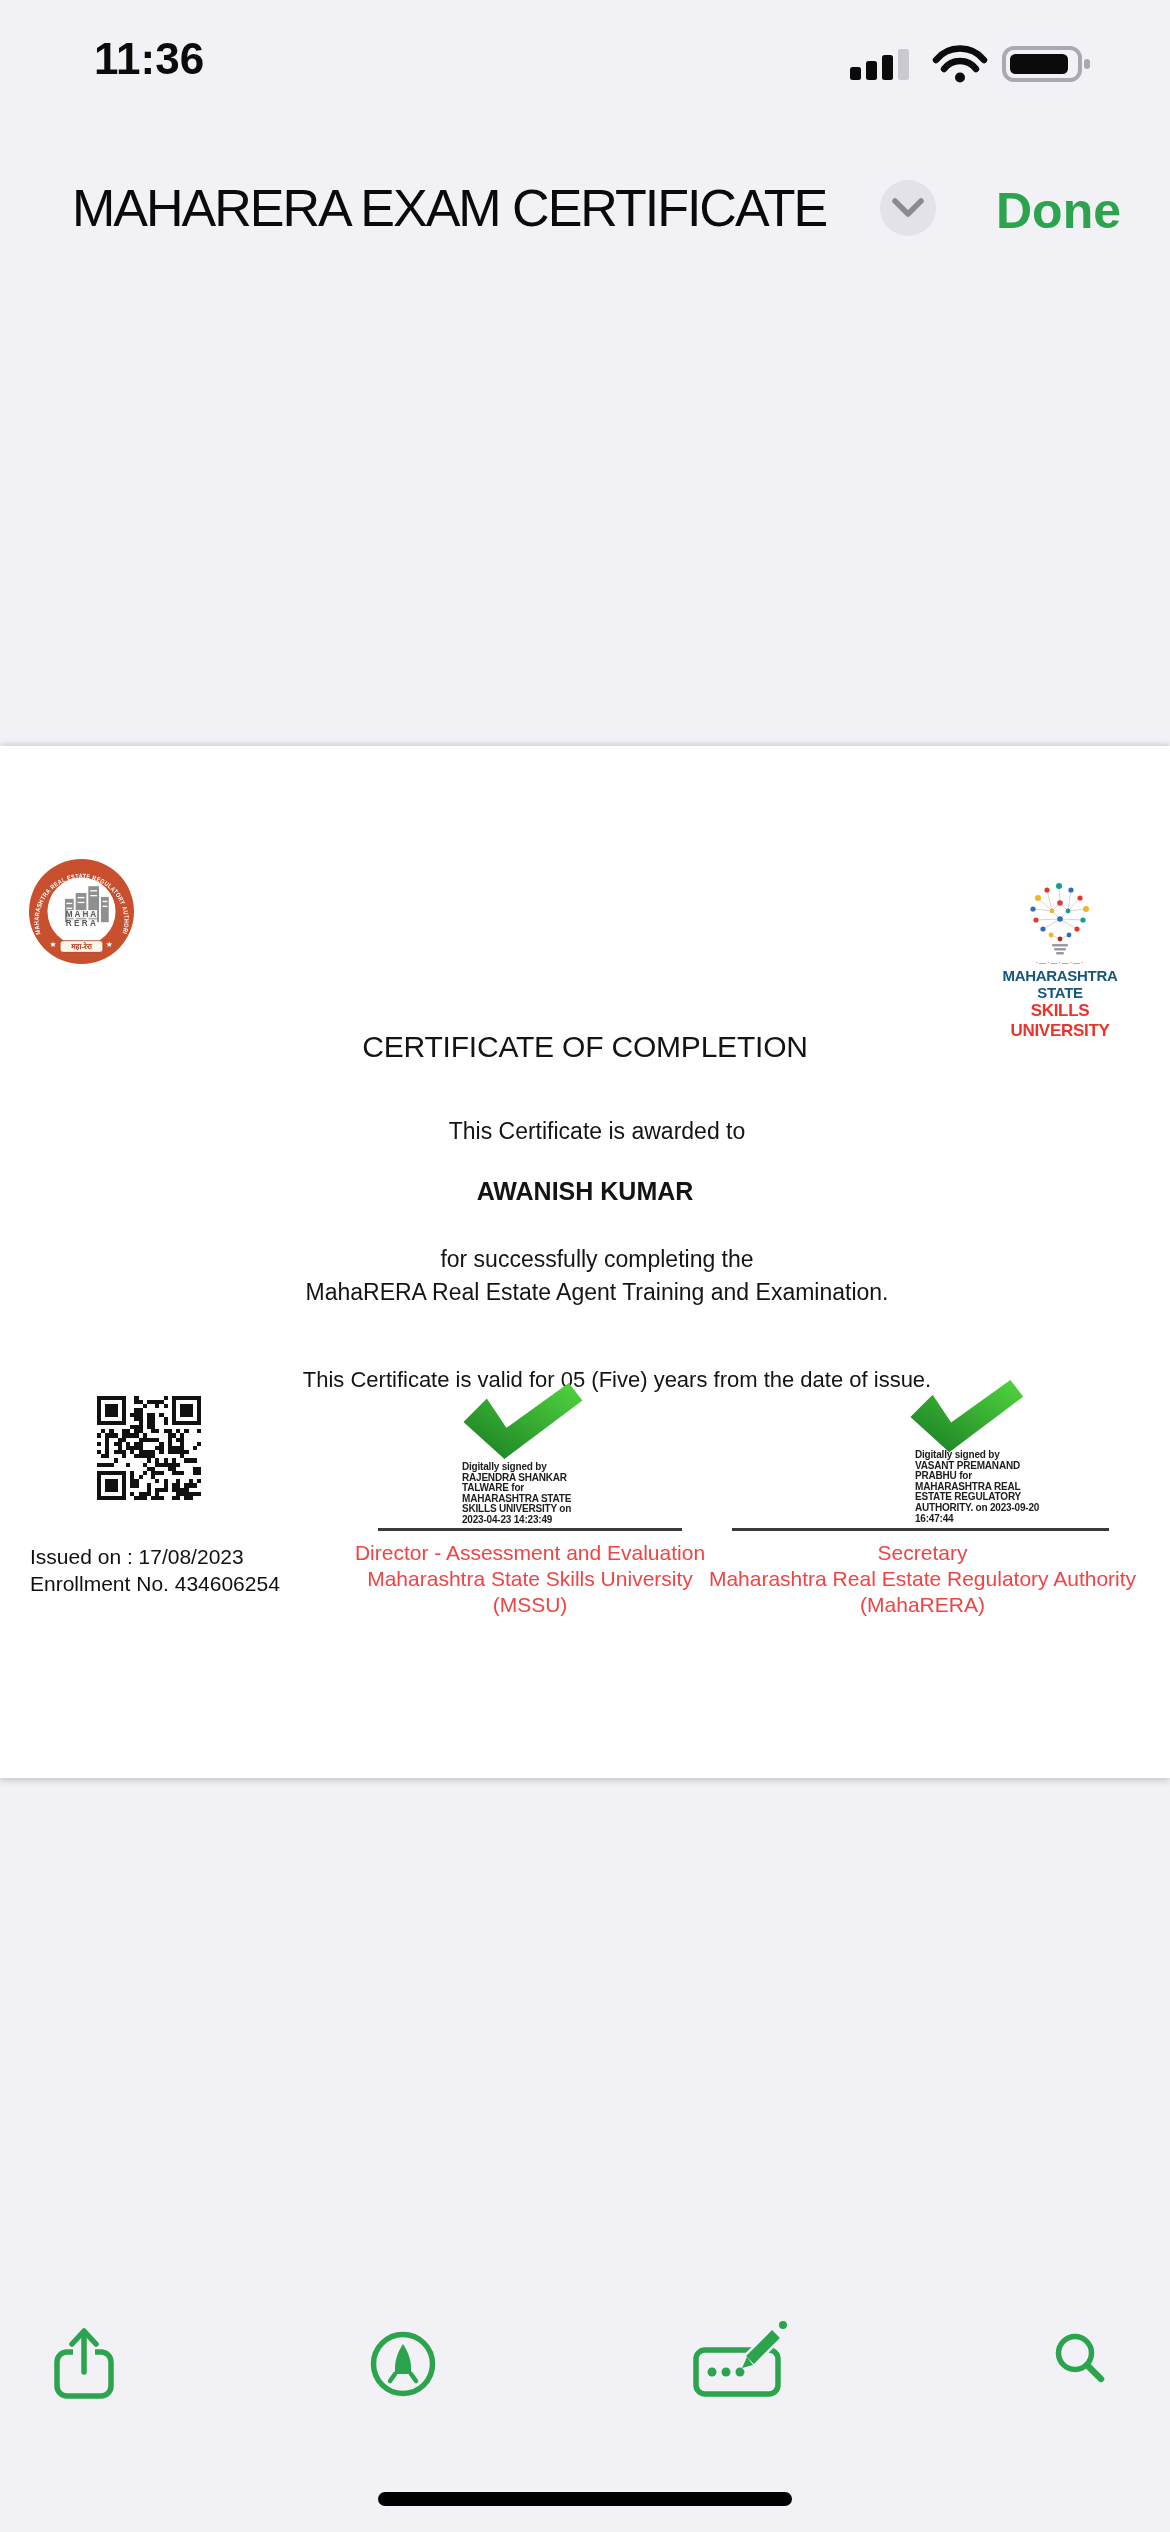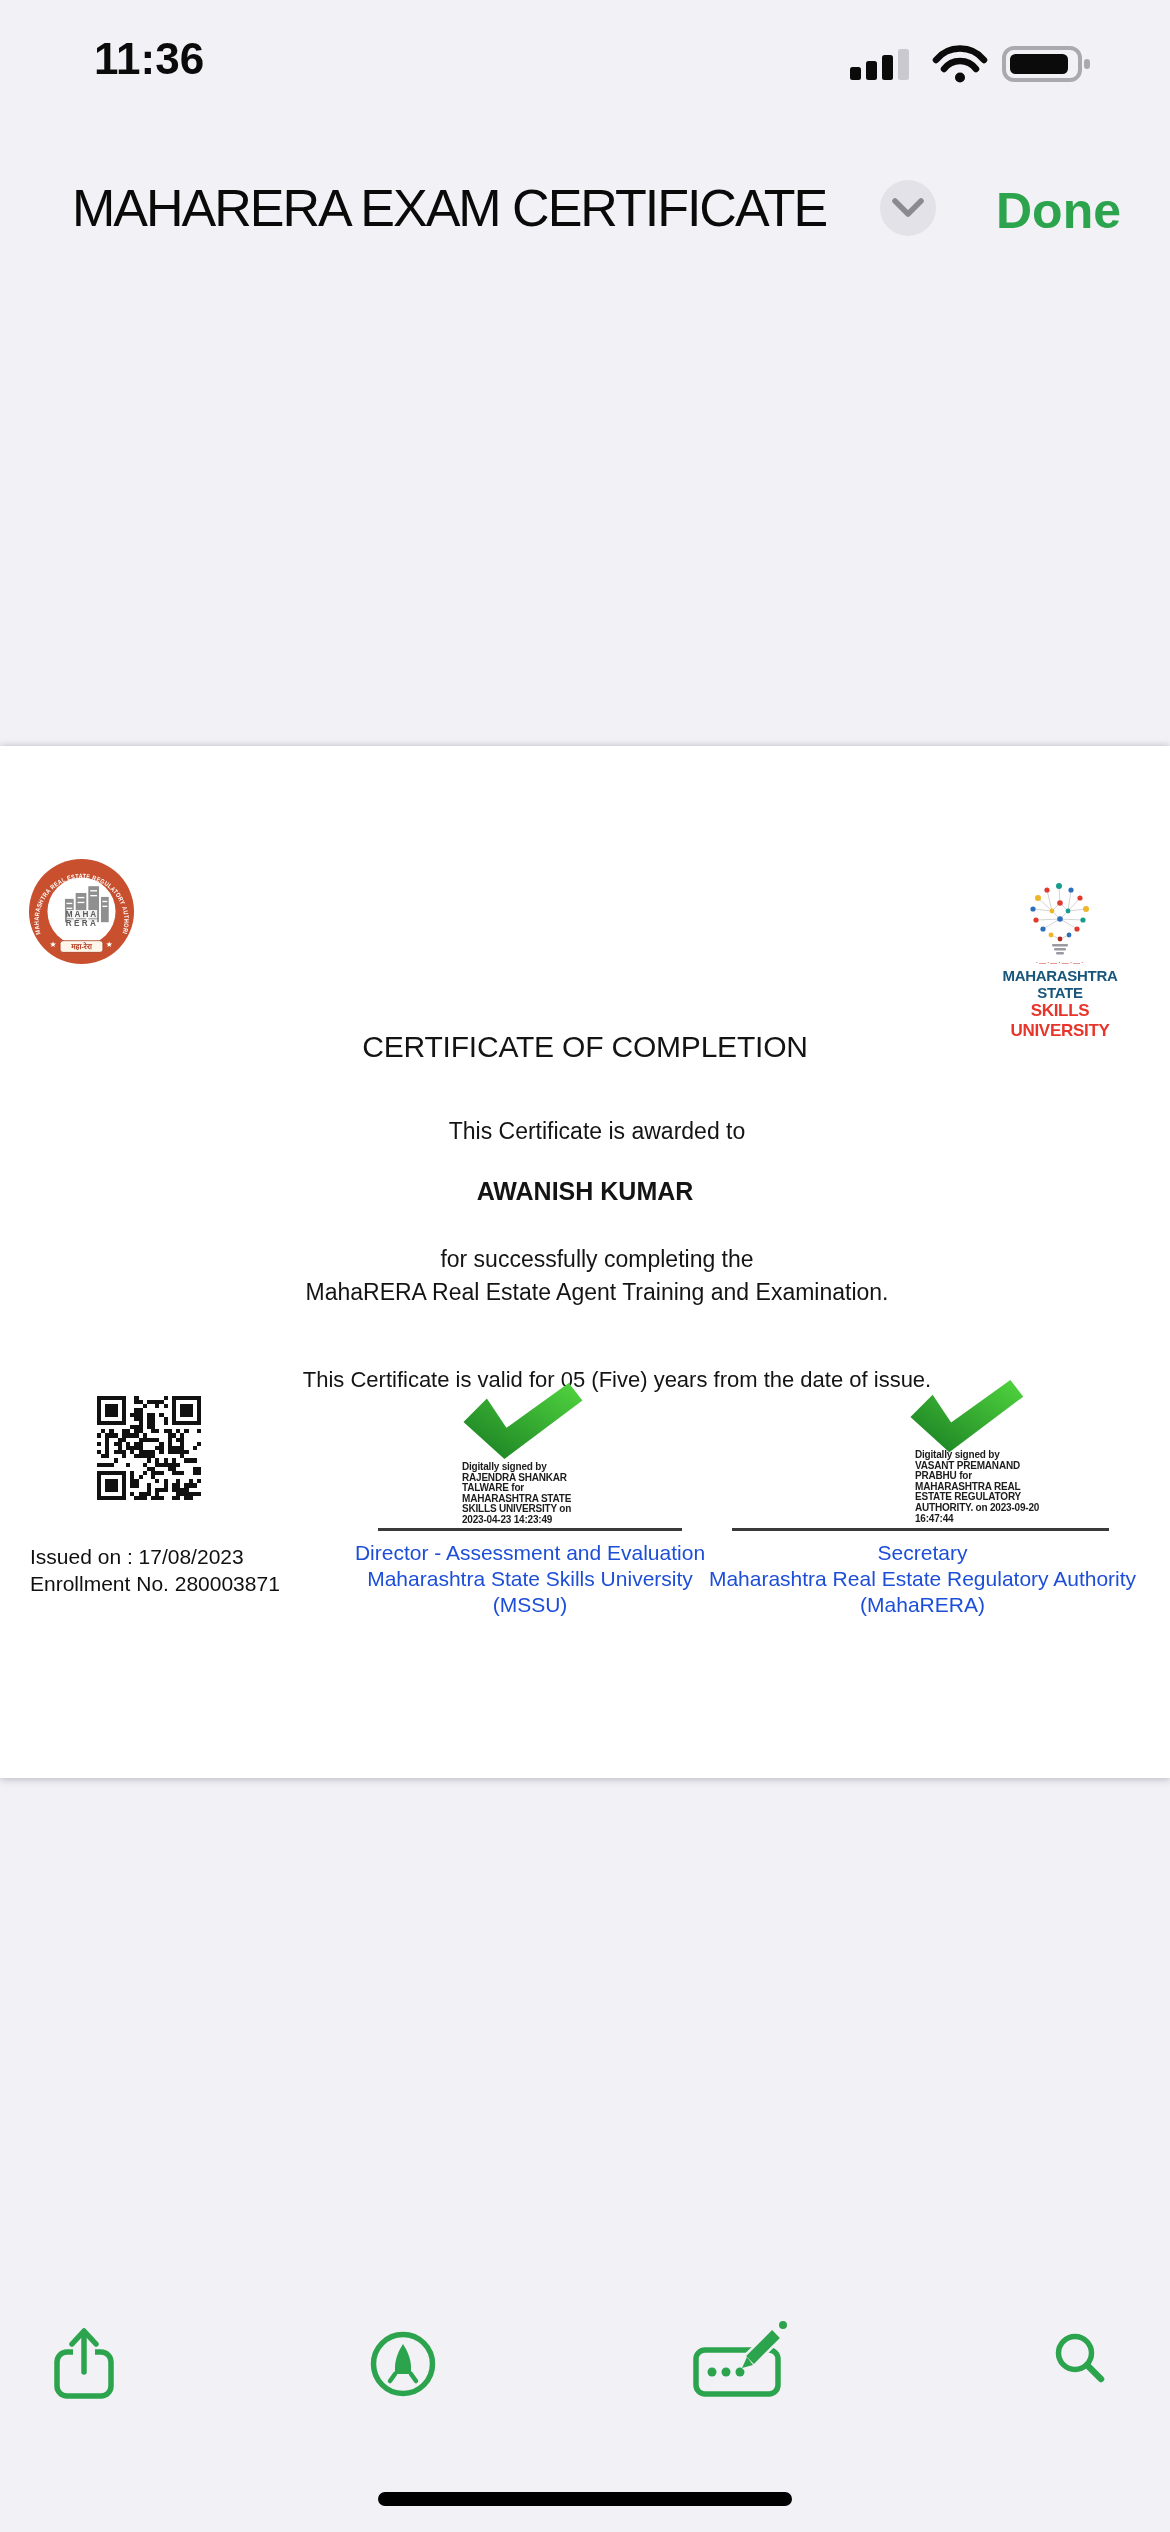--- a/index.html
+++ b/index.html
@@ -16,21 +16,21 @@
   
   .page{left:0;top:746px;width:1170px;height:1032px;background:#ffffff;
         box-shadow:0 -2px 6px rgba(40,40,60,.14), 0 3px 7px rgba(40,40,60,.18);}
   .center-line{left:0;width:1170px;text-align:center;color:#141414;}
   .cert-title{top:284px;font-size:30px;font-weight:400;letter-spacing:-.2px;}
   .cert-body{font-size:23px;margin-left:12px;}
   .cert-name{top:431px;font-size:25px;font-weight:700;}
   .issued-block{left:30px;top:797px;font-size:21px;line-height:27px;color:#101010;}
   .sig-small{font-size:10px;line-height:10.6px;font-weight:700;color:#1c1c1c;letter-spacing:-.2px;width:150px;}
   .sig-line{height:3px;background:#3a3a3a;top:782px;}
-  .sig-caption{top:794px;text-align:center;font-size:21px;line-height:26px;color:#1d4ed8;}
+  .sig-caption{top:794px;text-align:center;font-size:21px;line-height:26px;color:#ef4444;}
   
   .toolbar-icon{cursor:pointer;}
   .home-indicator{left:378px;top:2492px;width:414px;height:14px;border-radius:7px;background:#000;}
   .mssu-text1{font-weight:700;font-size:15px;letter-spacing:-.3px;text-align:center;width:150px;}
   .mssu-text2{font-weight:700;font-size:17px;letter-spacing:-.3px;text-align:center;width:150px;}
   .mssu-tagline{width:150px;text-align:center;font-size:7px;color:#D03A2C;letter-spacing:1px;line-height:8px;}
 </style>
 </head>
 <body>
 
@@ -367,21 +367,21 @@
         <rect x="2" y="2" width="3" height="3" fill="#111"></rect>
         <rect x="18" y="0" width="7" height="7" fill="#111"></rect>
         <rect x="19" y="1" width="5" height="5" fill="#fff"></rect>
         <rect x="20" y="2" width="3" height="3" fill="#111"></rect>
         <rect x="0" y="18" width="7" height="7" fill="#111"></rect>
         <rect x="1" y="19" width="5" height="5" fill="#fff"></rect>
         <rect x="2" y="20" width="3" height="3" fill="#111"></rect>
       </svg>
     <div class="abs issued-block">
       <div>Issued on : 17/08/2023</div>
-      <div>Enrollment No. 280003871</div>
+      <div>Enrollment No. 434606254</div>
     </div>
 
     <svg class="abs" style="left:455px;top:637px;" width="132" height="78" viewBox="0 0 130 80">
       <defs>
           <linearGradient id="g1" x1="0" y1="1" x2="1" y2="0">
         <stop offset="0" stop-color="#177B22"></stop>
             <stop offset="1" stop-color="#52D63F"></stop>
       </linearGradient>
         </defs>
       <path d="M6,40 L30,16 L50,46 L114,0 L128,18 L48,78 Z" fill="url(#g1)"></path>

